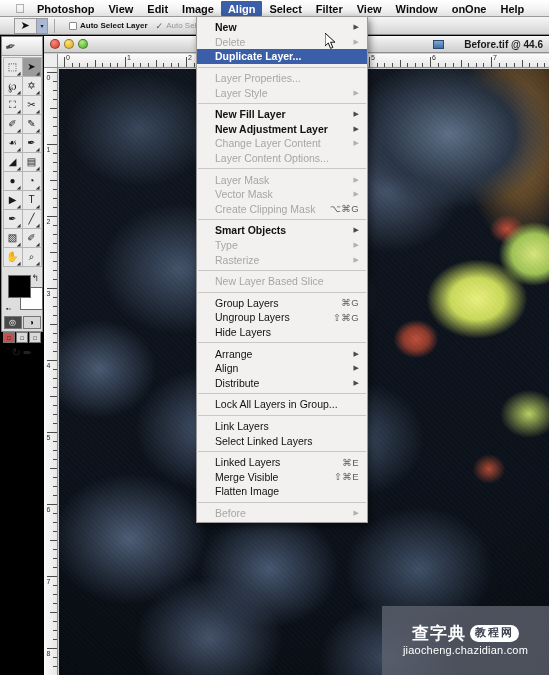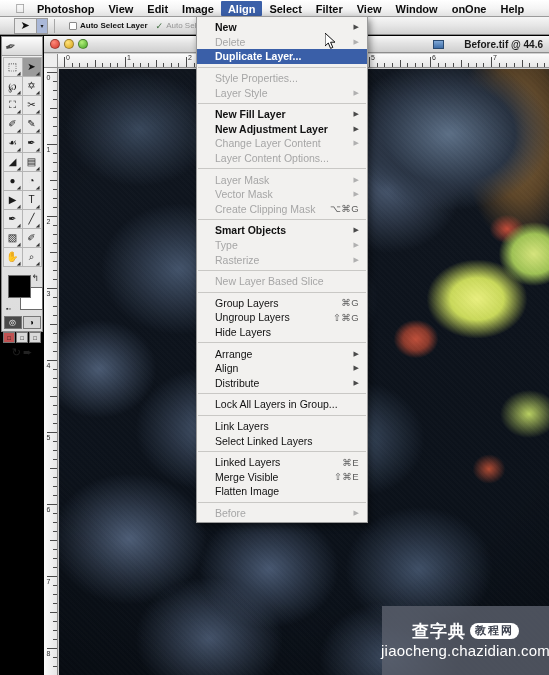--- a/index.html
+++ b/index.html
@@ -280,21 +280,21 @@
   .wm-cn {
     font-family: "DejaVu Sans", sans-serif; font-size: 17px; font-weight: bold;
     color: #ffffff; letter-spacing: 1px; line-height: 1;
   }
   .wm-box {
     background: #ffffff; color: #3e4350; font-family: "DejaVu Sans", sans-serif;
     font-size: 11px; font-weight: bold; padding: 2px 5px; border-radius: 9px;
     letter-spacing: 2px; line-height: 1.1;
   }
   .wm-url {
-    margin-top: 2px; font-size: 15px; color: #ffffff;
+    margin-top: 2px; font-size: 11px; color: #ffffff;
     font-family: "Liberation Sans", sans-serif; letter-spacing: .2px;
   }
 </style>
 </head>
 <body>
 
 <div id="root">
 
   <div class="docwin">
     <div class="doc-title">
@@ -599,21 +599,21 @@
       </div>
       <div class="mrow dis">
         <span class="mlabel">Delete</span>
         <span class="marrow">▶</span>
       </div>
       <div class="mrow bold hl">
         <span class="mlabel">Duplicate Layer...</span>
       </div>
       <div class="msep"></div>
       <div class="mrow dis">
-        <span class="mlabel">Style Properties...</span>
+        <span class="mlabel">Layer Properties...</span>
       </div>
       <div class="mrow dis">
         <span class="mlabel">Layer Style</span>
         <span class="marrow">▶</span>
       </div>
       <div class="msep"></div>
       <div class="mrow bold">
         <span class="mlabel">New Fill Layer</span>
         <span class="marrow">▶</span>
       </div>

